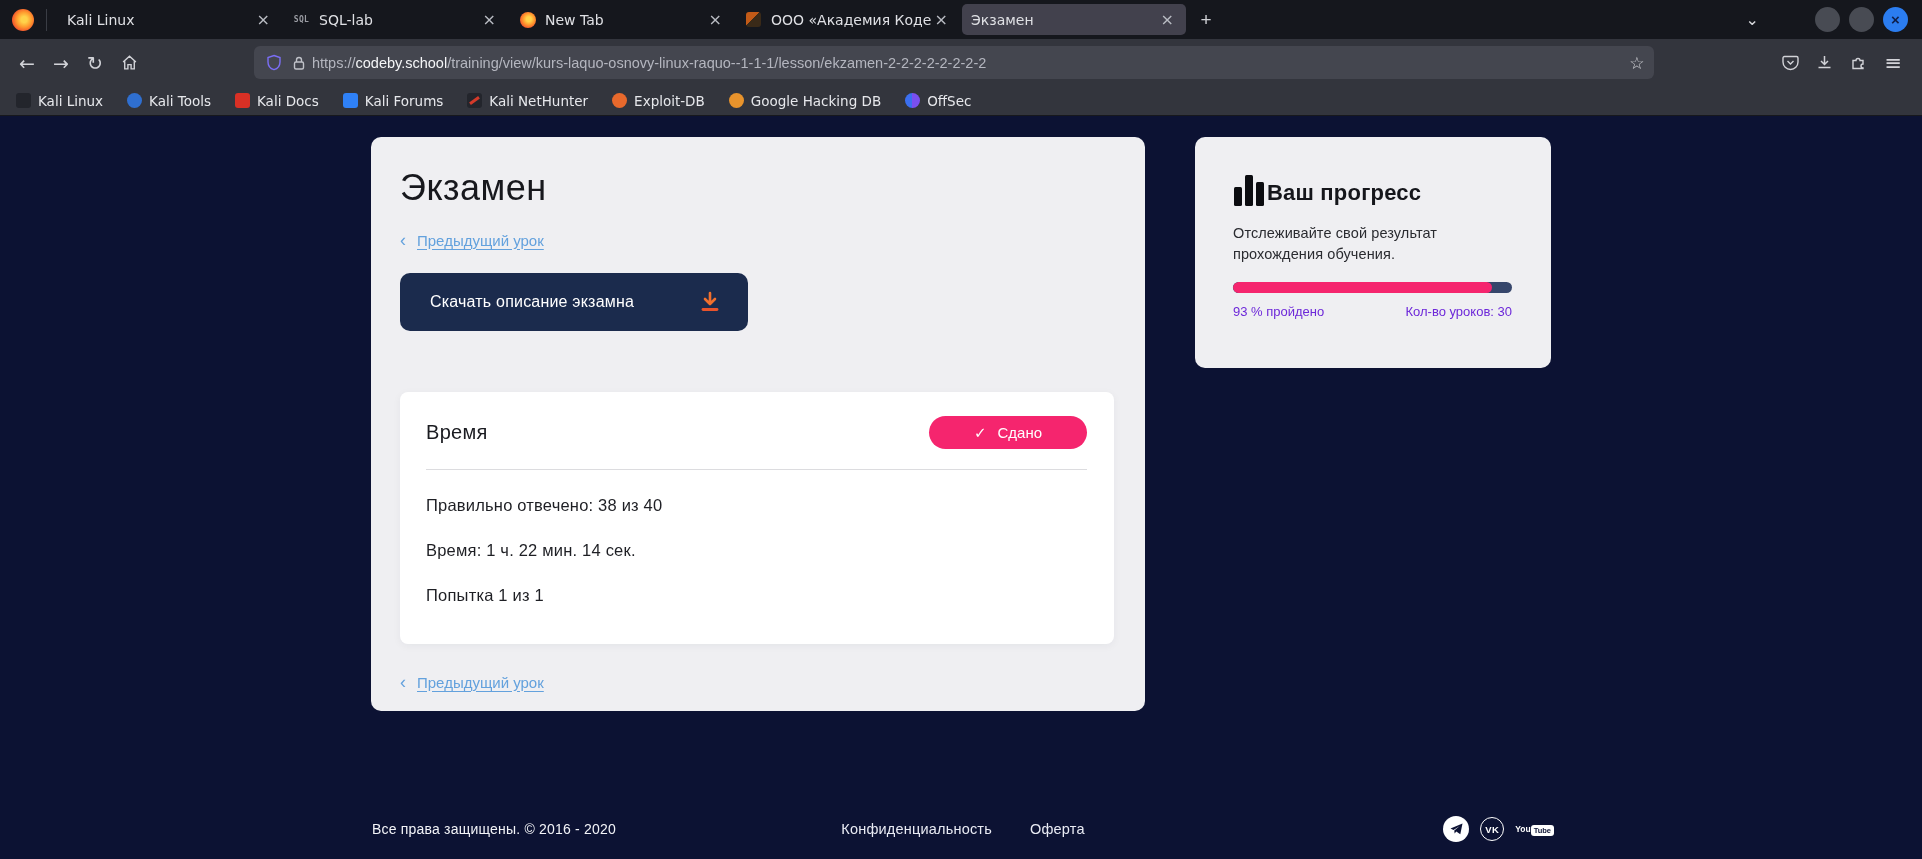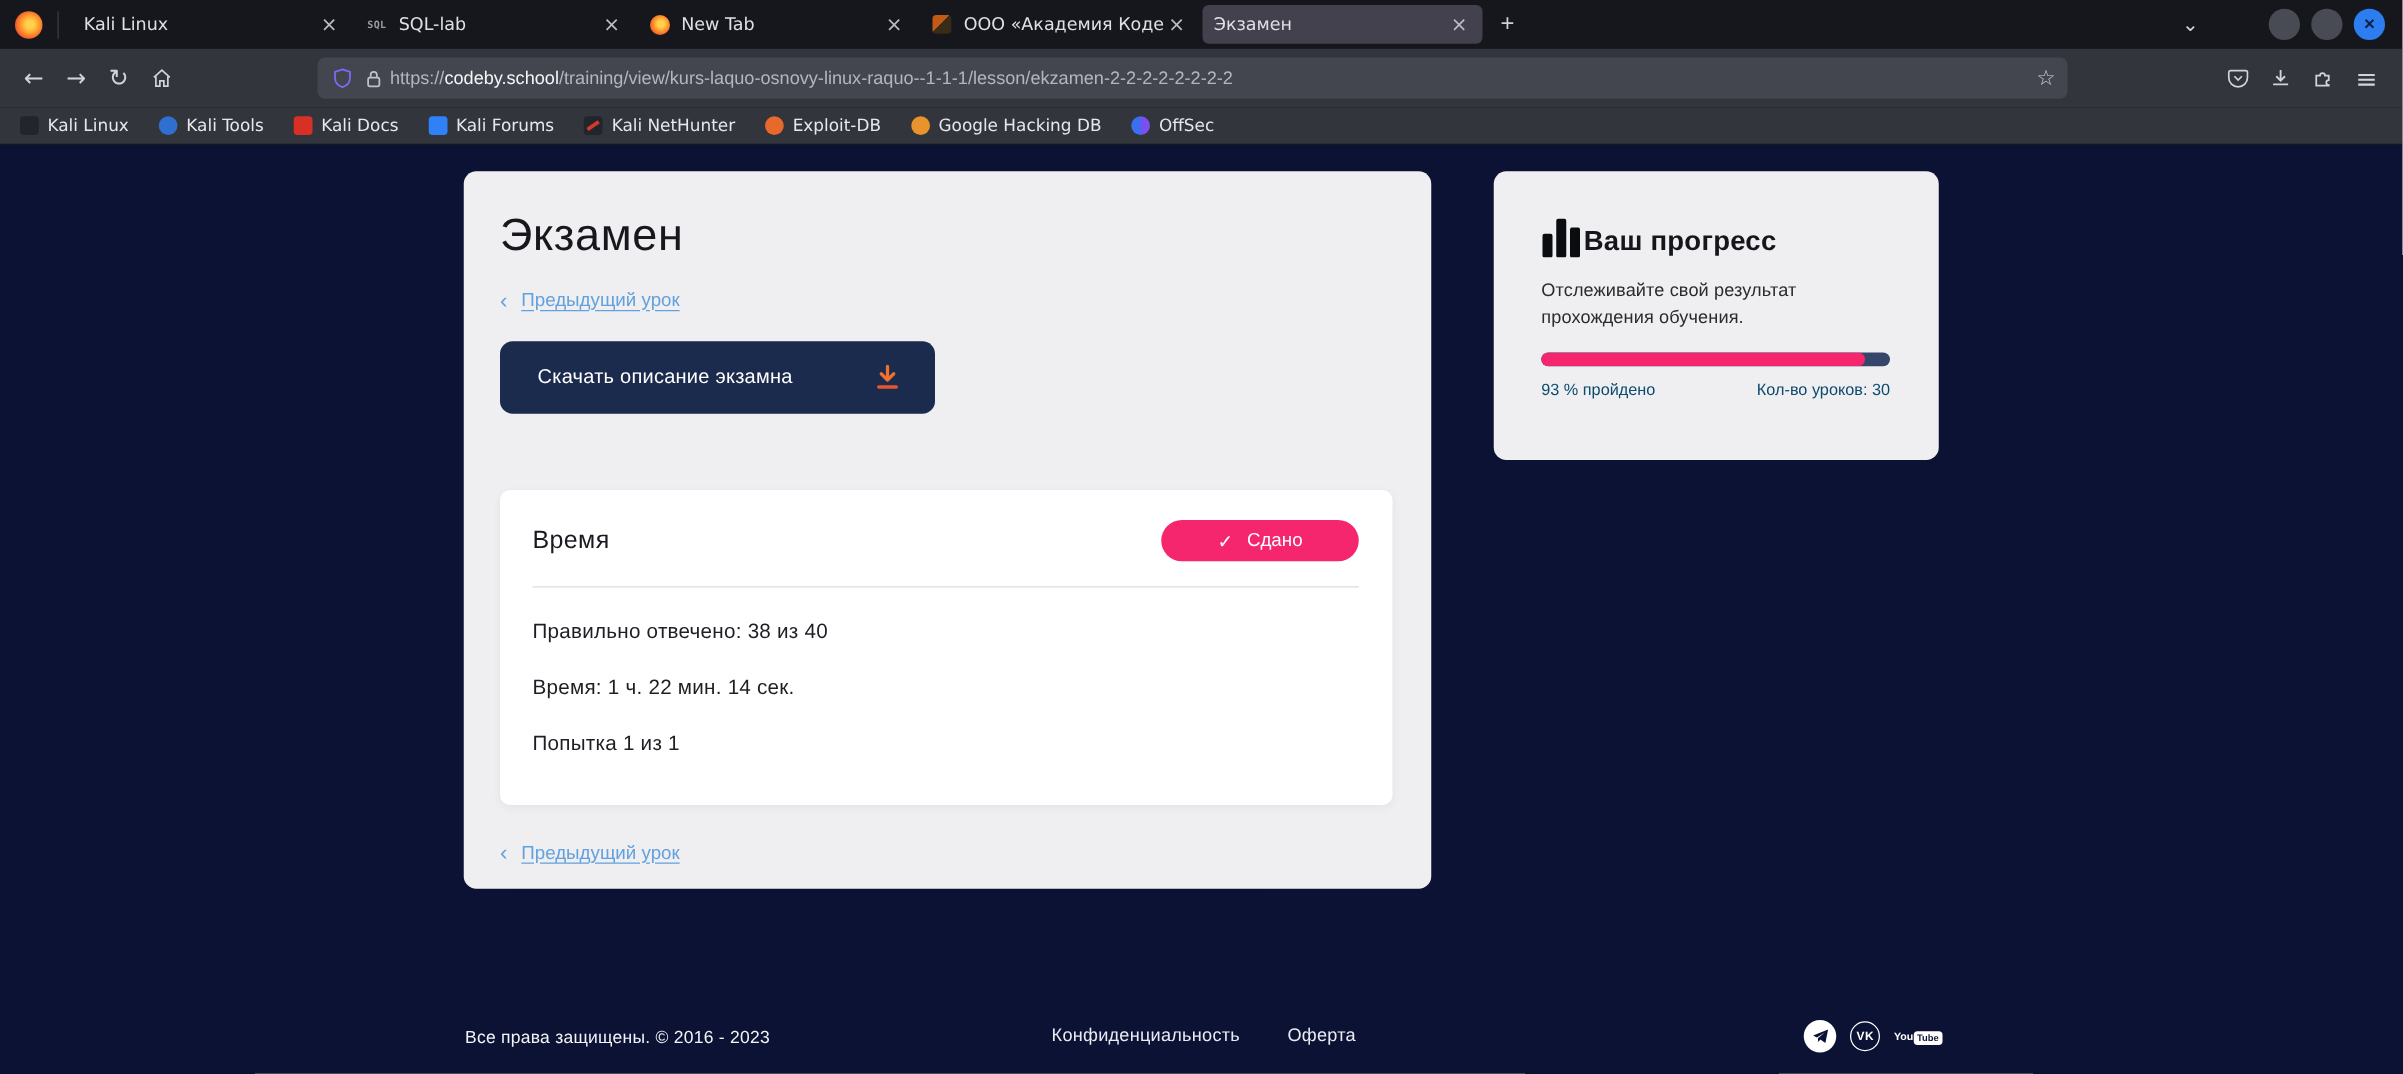--- a/index.html
+++ b/index.html
@@ -101,21 +101,21 @@
   
   .prog-card{
     position:absolute;left:1195px;top:21px;width:356px;height:231px;
     background:#efeff2;border-radius:10px;padding:36px 39px 0 38px;color:#14151a;
   }
   .prog-head{display:flex;align-items:flex-end;gap:1px;}
   .prog-title{font-size:22px;font-weight:bold;color:#15161b;letter-spacing:.2px;}
   .prog-desc{margin-top:17px;font-size:14.5px;line-height:1.45;color:#2a2b30;max-width:250px;letter-spacing:.1px;}
   .prog-track{margin-top:17px;height:11px;border-radius:6px;background:#36466B;overflow:hidden;position:relative;}
   .prog-fill{height:100%;border-radius:6px;background:#F5256E;}
-  .prog-labels{display:flex;justify-content:space-between;margin-top:11px;font-size:13px;color:#0c4a6e;}
+  .prog-labels{display:flex;justify-content:space-between;margin-top:11px;font-size:13px;color:#6d28d9;}
   
   .footer{position:absolute;left:372px;right:368px;bottom:0;height:60px;display:flex;align-items:center;}
   .copyright{font-size:14px;color:#f3f4f8;font-weight:500;letter-spacing:.2px;}
   .foot-links{position:absolute;left:50%;transform:translateX(-50%);display:flex;gap:38px;}
   .foot-link{color:#e9ebf4;font-size:14.5px;letter-spacing:.2px;}
   .socials{margin-left:auto;display:flex;align-items:center;gap:11px;}
   .soc-tg{width:26px;height:26px;border-radius:50%;background:#fff;display:flex;align-items:center;justify-content:center;}
   .soc-vk{width:24px;height:24px;border-radius:50%;border:1.6px solid #fff;display:flex;align-items:center;justify-content:center;
     color:#fff;font-size:9.5px;font-weight:bold;letter-spacing:.3px;}
   .soc-yt{display:flex;flex-direction:row;align-items:center;line-height:1;}
@@ -296,21 +296,21 @@
       <div class="prog-track">
         <div class="prog-fill" style="width: 93%;"></div>
       </div>
       <div class="prog-labels">
         <span>93 % пройдено</span>
         <span>Кол-во уроков: 30</span>
       </div>
     </div>
 
     <div class="footer">
-      <span class="copyright">Все права защищены. © 2016 - 2023</span>
+      <span class="copyright">Все права защищены. © 2016 - 2020</span>
       <div class="foot-links">
         <span class="foot-link">Конфиденциальность</span>
         <span class="foot-link">Оферта</span>
       </div>
       <div class="socials">
         <div class="soc-tg">
           <svg width="13" height="12" viewBox="0 0 13 12" fill="#0C1233">
             <path d="M0.5 5.4 L12.5 0.5 L10.3 11.3 L6.3 8.6 L4.6 10.6 L4.3 7.6 L9.8 3 L3.5 6.9 Z"></path>
           </svg>
         </div>

